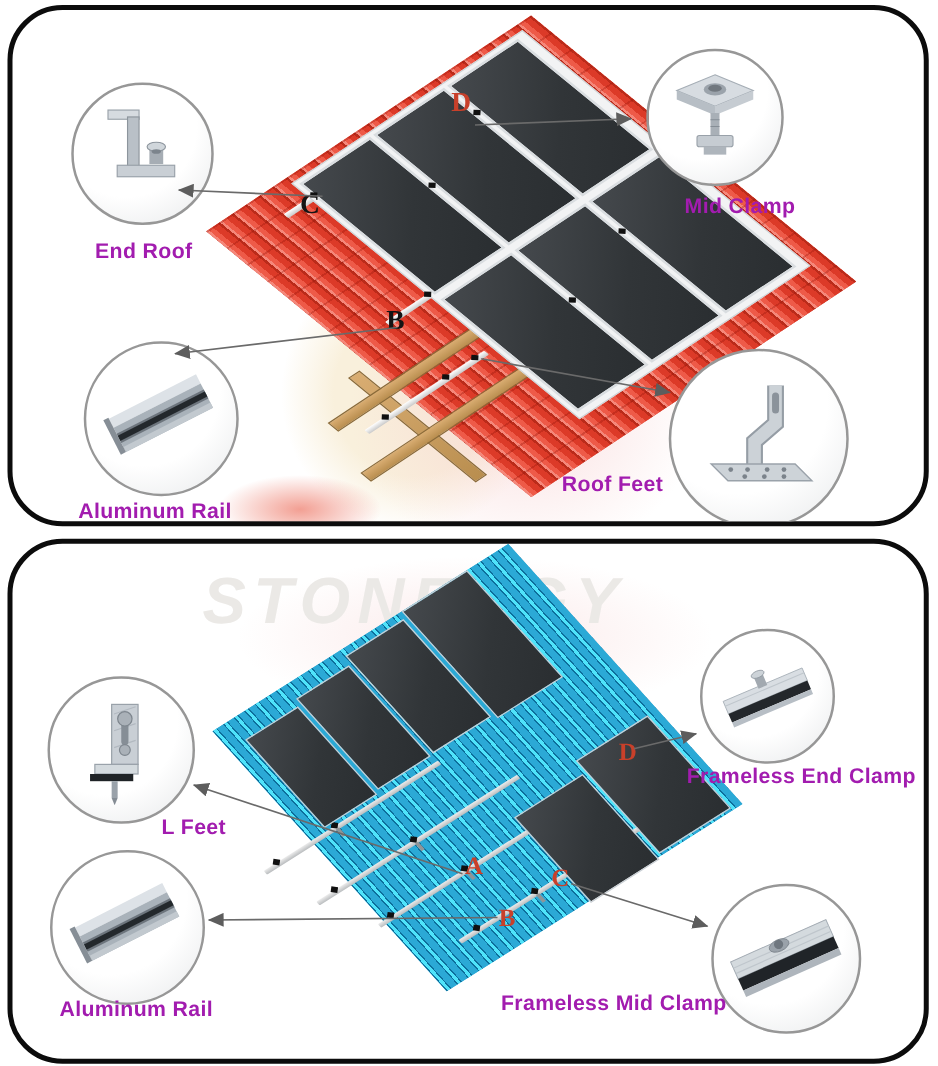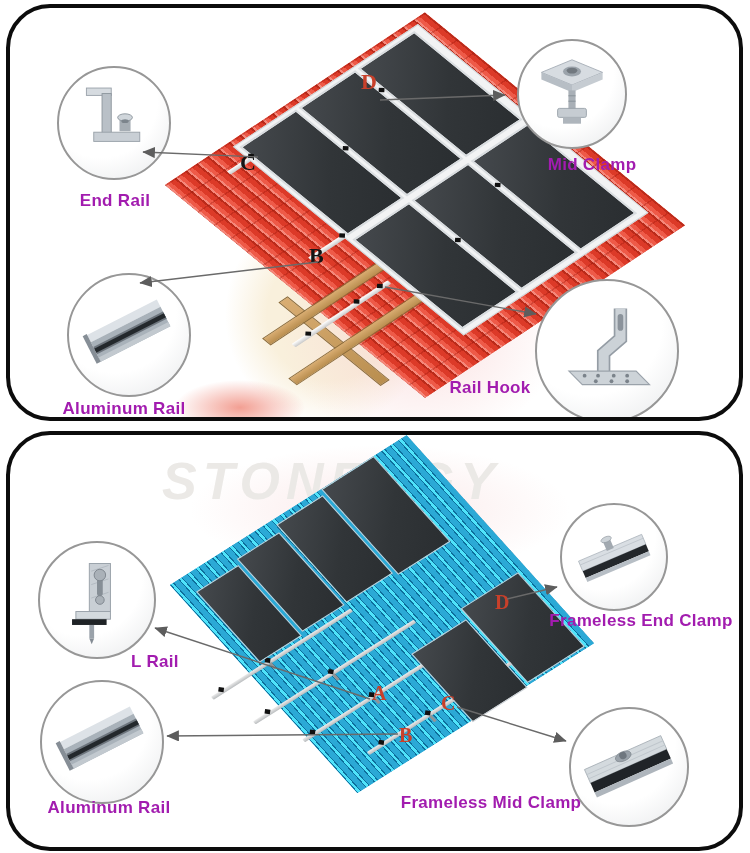--- a/index.html
+++ b/index.html
@@ -141,24 +141,24 @@
         <circle cx="30" cy="72" r="1.7" fill="#7b838b"></circle>
           <circle cx="42" cy="72" r="1.7" fill="#7b838b"></circle>
         <circle cx="56" cy="72" r="1.7" fill="#7b838b"></circle>
           <circle cx="68" cy="72" r="1.7" fill="#7b838b"></circle>
         <circle cx="40" cy="77" r="1.7" fill="#7b838b"></circle>
           <circle cx="54" cy="77" r="1.7" fill="#7b838b"></circle>
         <circle cx="68" cy="77" r="1.7" fill="#7b838b"></circle>
       </svg>
     </div>
 
-    <div class="lbl" style="left:105px;top:183px;">End Rail</div>
+    <div class="lbl" style="left:105px;top:183px;">End Roof</div>
     <div class="lbl" style="left:582px;top:147px;">Mid Clamp</div>
     <div class="lbl" style="left:114px;top:391px;">Aluminum Rail</div>
-    <div class="lbl" style="left:480px;top:370px;">Rail Hook</div>
+    <div class="lbl" style="left:480px;top:370px;">Roof Feet</div>
 
     <div class="mk blk" style="left:230px;top:144px;">C</div>
     <div class="mk blk" style="left:299px;top:237px;">B</div>
     <div class="mk red" style="left:351px;top:63px;">D</div>
 
     <svg class="arrows" width="729" height="409">
       <defs>
         <marker id="ah-top" markerWidth="10" markerHeight="8" refX="8.5" refY="4" orient="auto">
           <path d="M0,0 L9,4 L0,8 z" fill="#5d5d5d"></path>
         </marker>
@@ -249,21 +249,21 @@
           <line x1="10" y1="44" x2="100" y2="44" stroke="#bfc6cc"></line>
           <line x1="10" y1="49" x2="100" y2="49" stroke="#bfc6cc"></line>
           <rect x="10" y="54" width="90" height="11" fill="#202428"></rect>
           <rect x="10" y="65" width="90" height="6" fill="#aeb5bc"></rect>
           <ellipse cx="54" cy="42" rx="9" ry="5" fill="#9aa2aa" stroke="#7b838b" stroke-width="0.7"></ellipse>
           <circle cx="54" cy="41" r="4" fill="#6f777f"></circle>
         </g>
       </svg>
     </div>
 
-    <div class="lbl" style="left:145px;top:217px;">L Rail</div>
+    <div class="lbl" style="left:145px;top:217px;">L Feet</div>
     <div class="lbl" style="left:99px;top:363px;">Aluminum Rail</div>
     <div class="lbl" style="left:481px;top:358px;">Frameless Mid Clamp</div>
     <div class="lbl" style="left:631px;top:176px;">Frameless End Clamp</div>
 
     <div class="mk red" style="left:362px;top:248px;font-size:20px;">A</div>
     <div class="mk red" style="left:389px;top:290px;font-size:20px;">B</div>
     <div class="mk red" style="left:431px;top:258px;font-size:20px;">C</div>
     <div class="mk red" style="left:485px;top:157px;font-size:20px;">D</div>
 
     <svg class="arrows" width="729" height="412">

